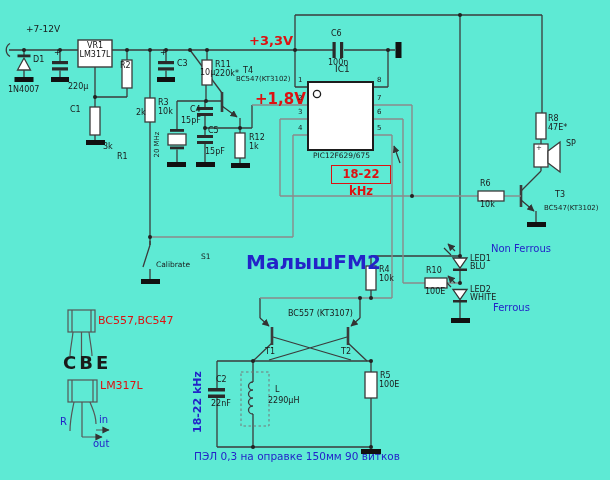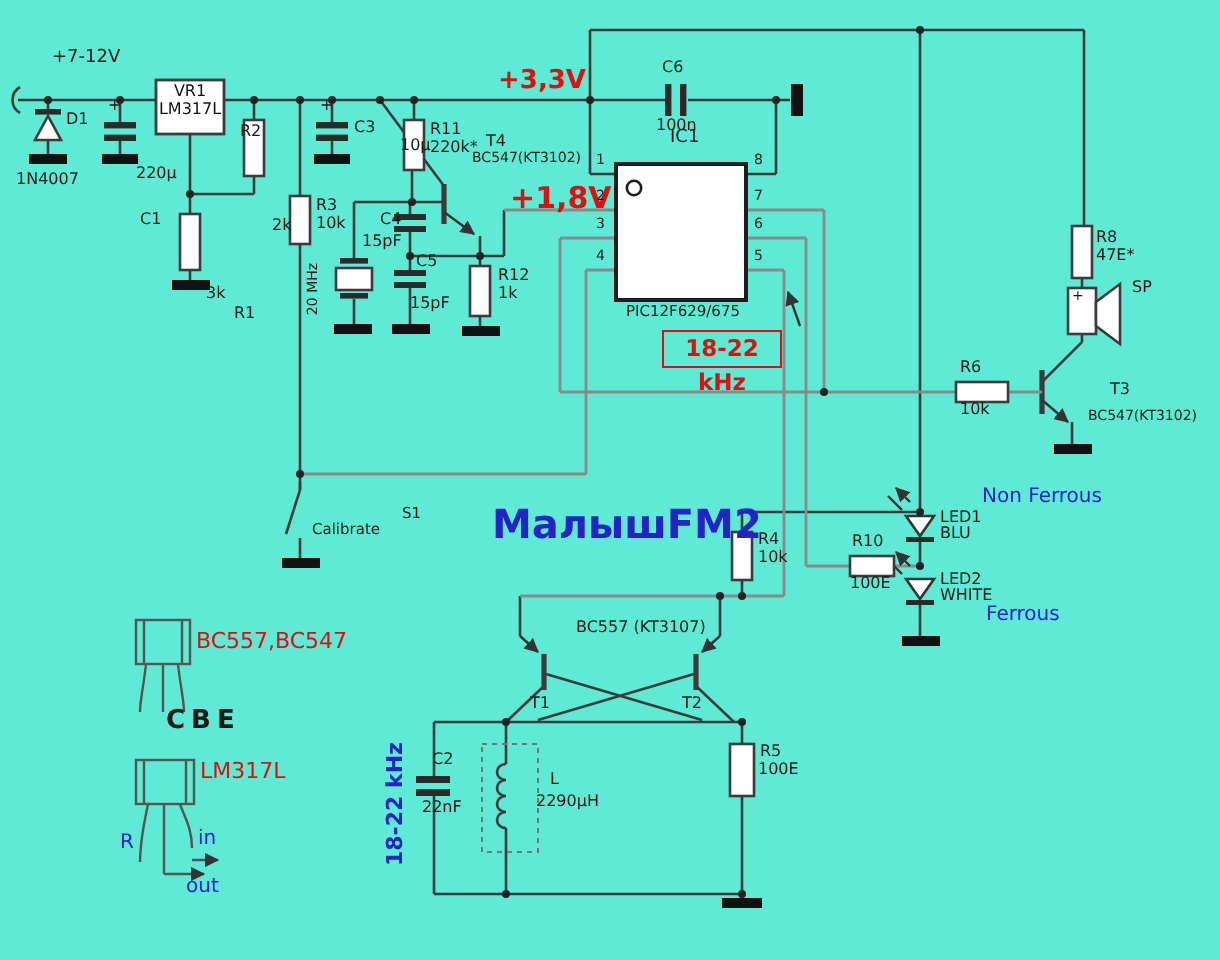--- a/index.html
+++ b/index.html
@@ -1,21 +1,21 @@
 <!DOCTYPE html>
 <html><head>
 <meta charset="utf-8">
 <style>
   html,body{margin:0;padding:0;background:#fff;}
   #canvas{position:relative;width:610px;height:480px;background:#5eead4;overflow:hidden;
           font-family:"DejaVu Sans","Liberation Sans",sans-serif;color:#111;}
   svg{position:absolute;left:0;top:0;}
   .lbl{position:absolute;font-size:8px;line-height:1.05;white-space:nowrap;color:#1a1a1a;}
   .f7{font-size:7px;} .f75{font-size:7.5px;} .f9{font-size:9px;} .f10{font-size:10px;}
-  .f11{font-size:11px;} .f12{font-size:15px;} .f13{font-size:13px;} .f15{font-size:13px;margin-left:20px;}
+  .f11{font-size:11px;} .f12{font-size:15px;} .f13{font-size:13px;} .f15{font-size:18px;}
   .f20{font-size:20px;text-align:right;}
   .red{color:#d11;} .blue{color:#2323c8;} .bold{font-weight:bold;}
   .vert{transform:rotate(-90deg);transform-origin:center;text-align:center;}
   .vr1box{position:absolute;left:78px;top:41px;width:34px;text-align:center;font-size:8px;line-height:1.15;}
   .freqbox{position:absolute;left:331px;top:165px;width:58px;height:17px;border:1.6px solid #d11;
            color:#d11;font-weight:bold;font-size:11.5px;text-align:center;line-height:17px;}
 </style>
 </head>
 <body>
 
@@ -287,20 +287,21 @@
 <div class="lbl" style="left:341px;top:348px;">T2</div>
 
 <div class="lbl" style="left:216px;top:376px;">C2</div>
 <div class="lbl" style="left:211px;top:400px;">22nF</div>
 <div class="lbl" style="left:275px;top:386px;">L</div>
 <div class="lbl" style="left:268px;top:397px;">2290µH</div>
 <div class="lbl" style="left:380px;top:372px;">R5</div>
 <div class="lbl" style="left:379px;top:381px;">100E</div>
 
 <div class="lbl f11 bold blue vert" style="left:170px;top:399px;width:56px;height:12px;">18-22 kHz</div>
+<div class="lbl blue" style="left:194px;top:451px;font-size:10.5px;">ПЭЛ 0,3 на оправке 150мм 90 витков</div>
 
 <div class="lbl f11 red" style="left:98px;top:315px;">BC557,BC547</div>
 <div class="lbl f15 bold" style="left:63px;top:354px;letter-spacing:3px;">CBE</div>
 <div class="lbl f11 red" style="left:100px;top:380px;">LM317L</div>
 <div class="lbl f10 blue" style="left:60px;top:417px;">R</div>
 <div class="lbl f10 blue" style="left:99px;top:415px;">in</div>
 <div class="lbl f10 blue" style="left:93px;top:439px;">out</div>
 
 </div>
 

